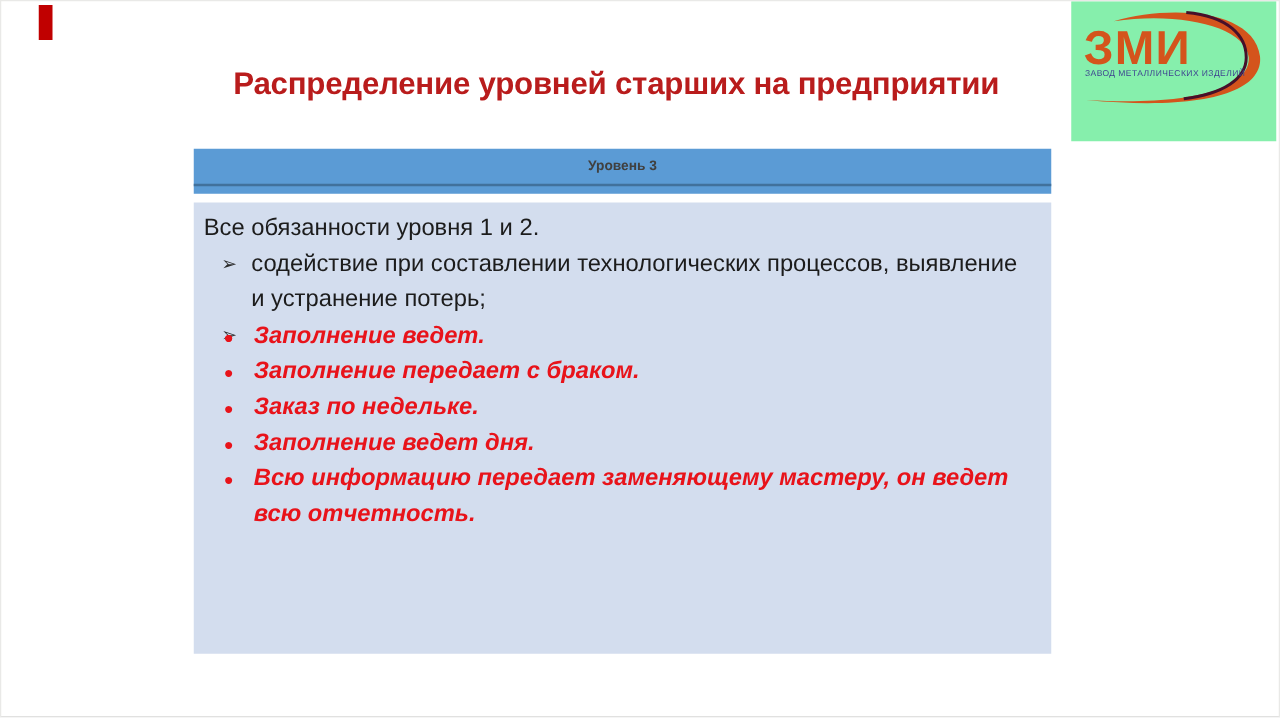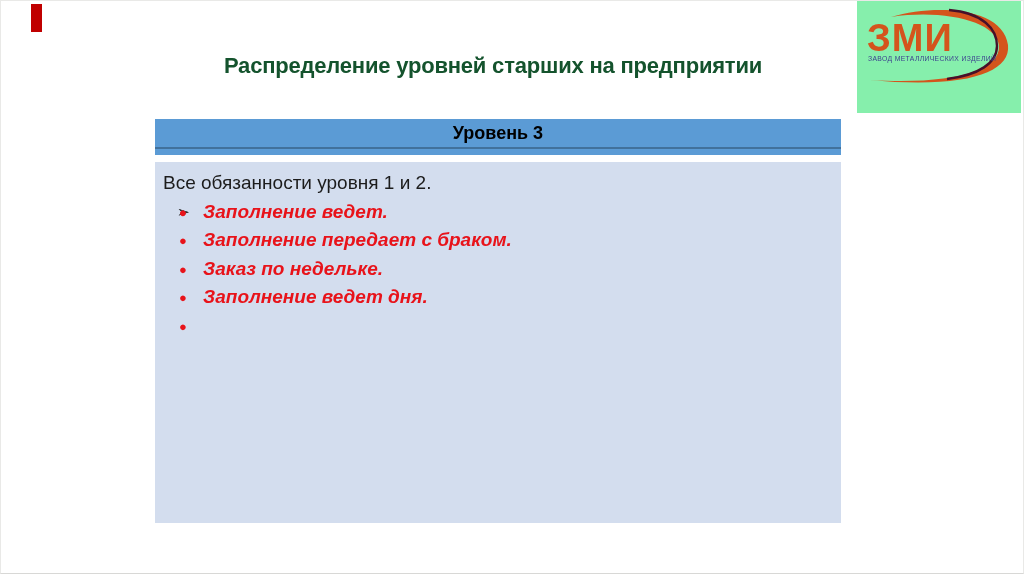--- a/index.html
+++ b/index.html
@@ -13,22 +13,22 @@
     overflow:hidden;
     font-family:"Liberation Sans", sans-serif;
   }
   .red-bar{
     position:absolute;left:30px;top:3px;width:11px;height:28px;
     background:var(--red-bar,#c00000);
   }
   .slide-title{
     position:absolute;left:80px;top:52px;width:824px;
     text-align:center;
-    font-size:22px;font-weight:700;letter-spacing:-0.2px;
-    color:#14532d;
+    font-size:25px;font-weight:700;letter-spacing:-0.2px;
+    color:#b91c1c;
   }
   .logo{
     position:absolute;right:2px;top:0;width:164px;height:112px;
     background:#86efac;
   }
   .logo svg{display:block;width:164px;height:112px;}
   .logo .zmi-text{
     font-family:"Liberation Sans", sans-serif;
     font-weight:700;font-size:38px;letter-spacing:1px;
     fill:var(--logo-orange,#d4541c);
@@ -44,21 +44,21 @@
   .table-header{
     position:relative;height:36px;
     background:var(--header-bg,#5b9bd5);
     display:flex;align-items:center;justify-content:center;
   }
   .table-header::after{
     content:"";position:absolute;left:0;right:0;bottom:6px;height:2px;
     background:var(--header-line,#41719c);
   }
   .table-header-label{
-    color:#000000;font-size:18px;font-weight:700;
+    color:#404040;font-size:11px;font-weight:700;
     margin-bottom:8px;
   }
   .table-body{
     margin-top:7px;
     background:var(--body-bg,#d3ddee);
     min-height:361px;box-sizing:border-box;
     padding:7px 12px 36px 8px;
     font-size:19px;line-height:28.6px;color:#1c1c1c;
   }
   .intro-line{margin:0;}
@@ -95,25 +95,25 @@
     </svg>
   </div>
 
   <div class="level-table">
     <div class="table-header">
       <span class="table-header-label">Уровень 3</span>
     </div>
     <div class="table-body">
       <p class="intro-line">Все обязанности уровня 1 и 2.</p>
       <div id="item-list">
-          <div class="list-item arrow"><span class="bullet">➢</span></div>
+          <div class="list-item arrow"><span class="bullet">➢</span><span>содействие при составлении технологических процессов, выявление и устранение потерь;</span></div>
           <div class="list-item arrow-bold"><span class="bullet">➢</span></div>
           <div class="list-item red"><span class="bullet">●</span></div>
           <div class="list-item red"><span class="bullet">●</span><span>Заполнение ведет.</span></div>
           <div class="list-item red"><span class="bullet">●</span><span>Заполнение передает с браком.</span></div>
           <div class="list-item red"><span class="bullet">●</span><span>Заказ по недельке.</span></div>
           <div class="list-item red"><span class="bullet">●</span><span>Заполнение ведет дня.</span></div>
-          <div class="list-item red"><span class="bullet">●</span></div>
+          <div class="list-item red"><span class="bullet">●</span><span>Всю информацию передает заменяющему мастеру, он ведет всю отчетность.</span></div>
         </div>
     </div>
   </div>
 
 </div>
 
 </body></html>

